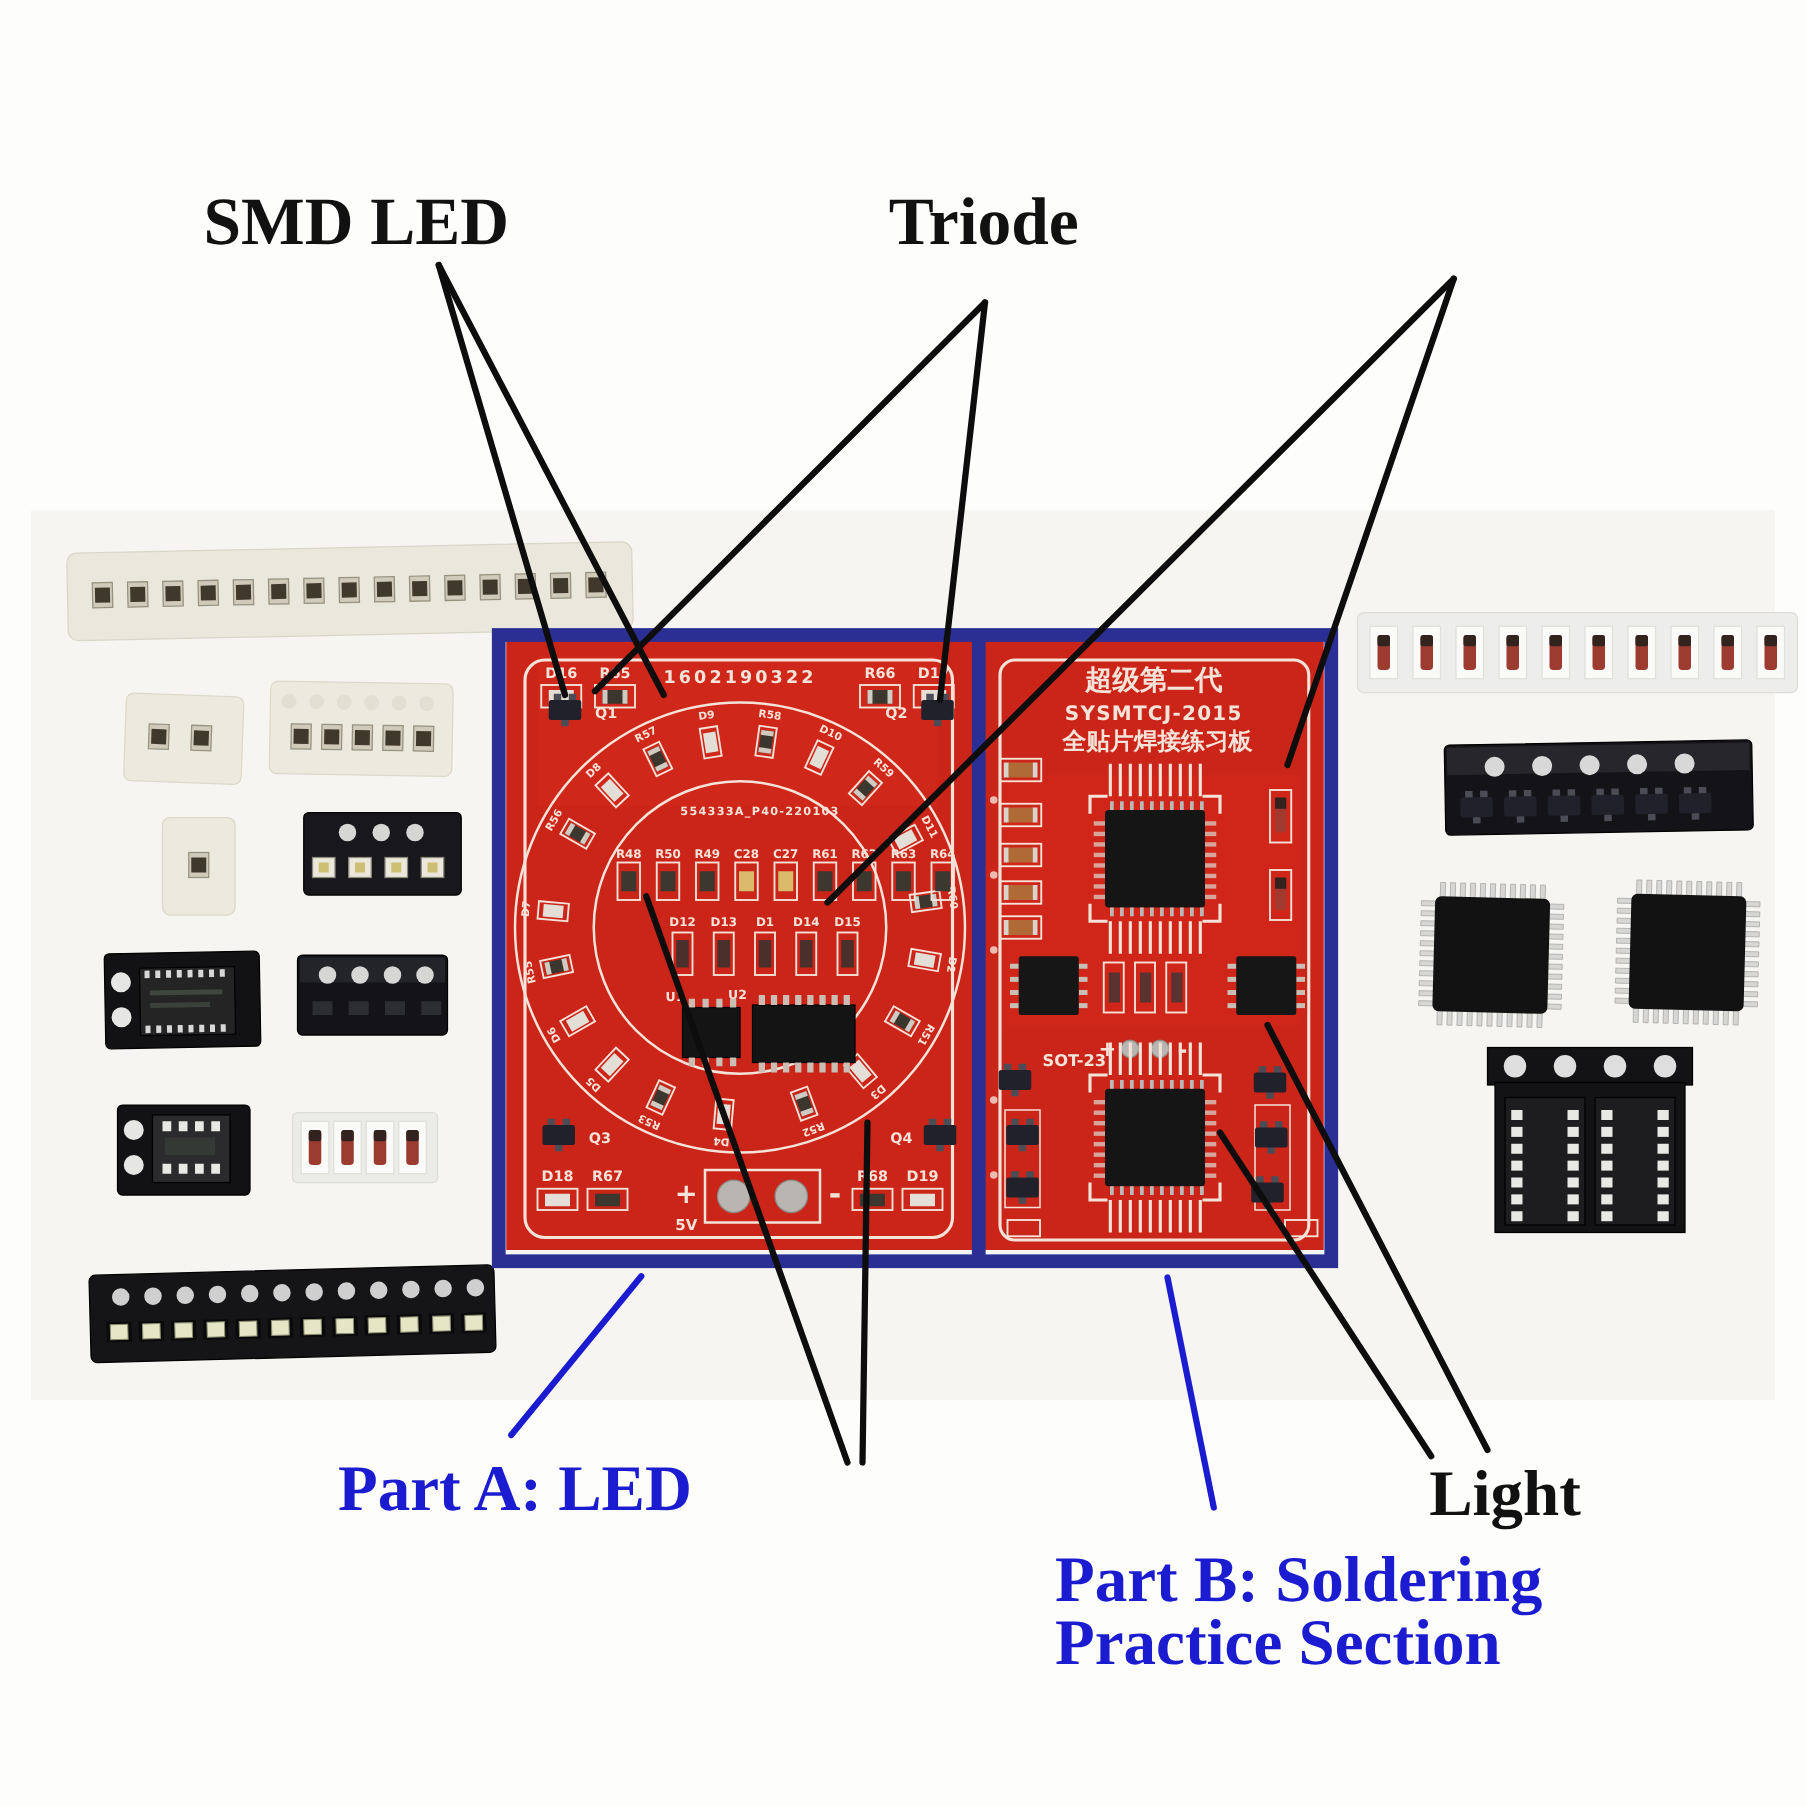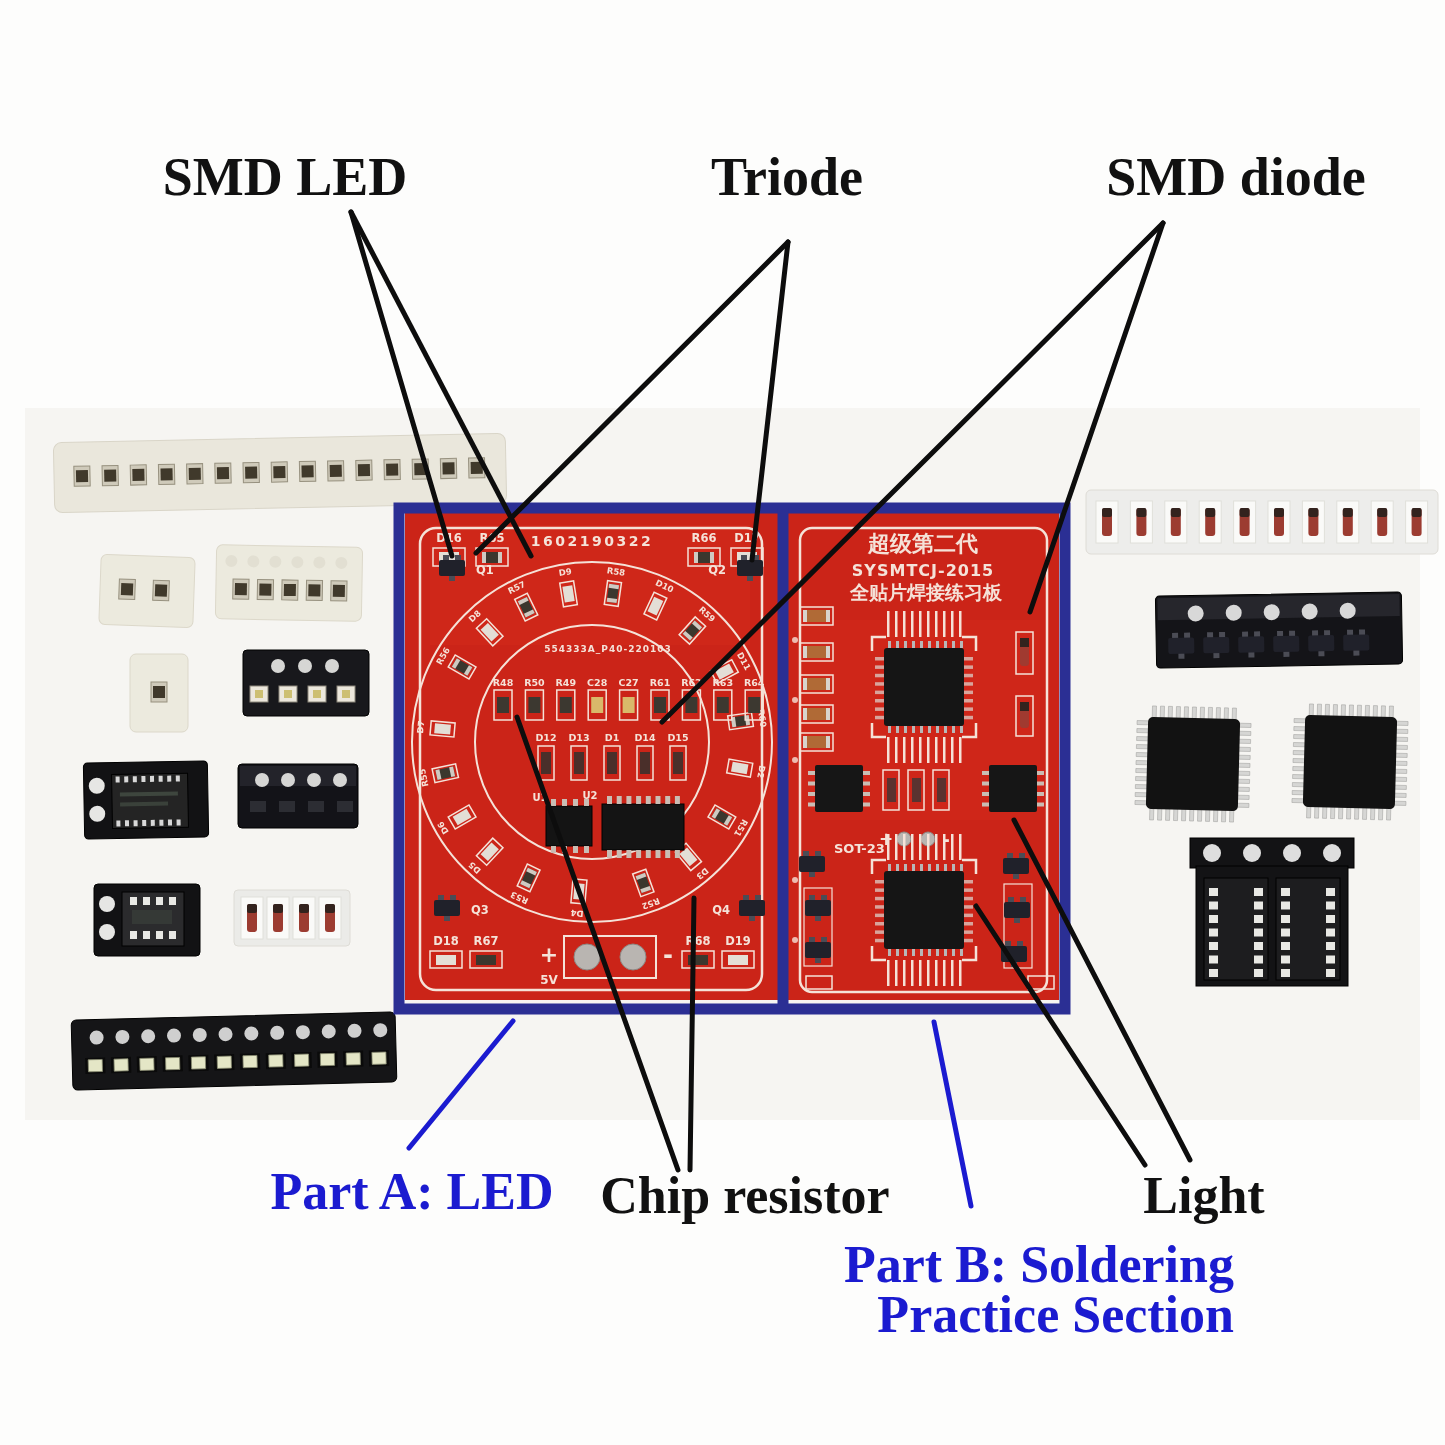--- a/index.html
+++ b/index.html
@@ -1,21 +1,21 @@
 <!DOCTYPE html>
 <html><head>
 <meta charset="utf-8">
 <style>
   html,body{margin:0;padding:0;background:#fff;}
   #canvas{position:relative;width:1445px;height:1445px;background:#fdfdfc;overflow:hidden;}
   .lbl{position:absolute;transform:translateX(-50%);font-family:"Liberation Serif",serif;
        font-weight:bold;white-space:nowrap;color:#111;}
   .big{font-size:54px;}
   .mid{font-size:52px;}
-  .blue{color:#1b1bd0;text-align:right;line-height:50px;font-size:52px;}
+  .blue{color:#1b1bd0;text-align:left;line-height:50px;font-size:52px;}
   svg{position:absolute;left:0;top:0;}
   svg text{font-family:"DejaVu Sans",sans-serif;font-weight:bold;}
 </style>
 </head>
 <body>
 
 <div id="canvas">
 
 <svg id="scene" width="1445" height="1445" viewBox="0 0 1445 1445">
 
@@ -902,22 +902,20 @@
     <line x1="1014" y1="820" x2="1190" y2="1160"></line>
   </g>
   <g stroke="#1b1bd0" stroke-width="5" stroke-linecap="round">
     <line x1="513" y1="1021" x2="409" y2="1148"></line>
     <line x1="934" y1="1022" x2="971" y2="1206"></line>
   </g>
 </svg>
 
 <div class="lbl big" style="left:787px;top:146px">Triode</div>
 <div class="lbl big" style="left:285px;top:146px">SMD LED</div>
-<div class="lbl big" style="left:1236px;top:146px">SMD diode</div>
-<div class="lbl mid" style="left:745px;top:1166px">Chip resistor</div>
 <div class="lbl mid" style="left:1204px;top:1166px">Light</div>
 <div class="lbl blue" style="left:412px;top:1167px">
   <div>Part A: LED</div>
 </div>
 <div class="lbl blue" style="left:1039px;top:1240px">
   <div>Part B: Soldering</div>
   <div>Practice Section</div>
 </div>
 
 </div>

